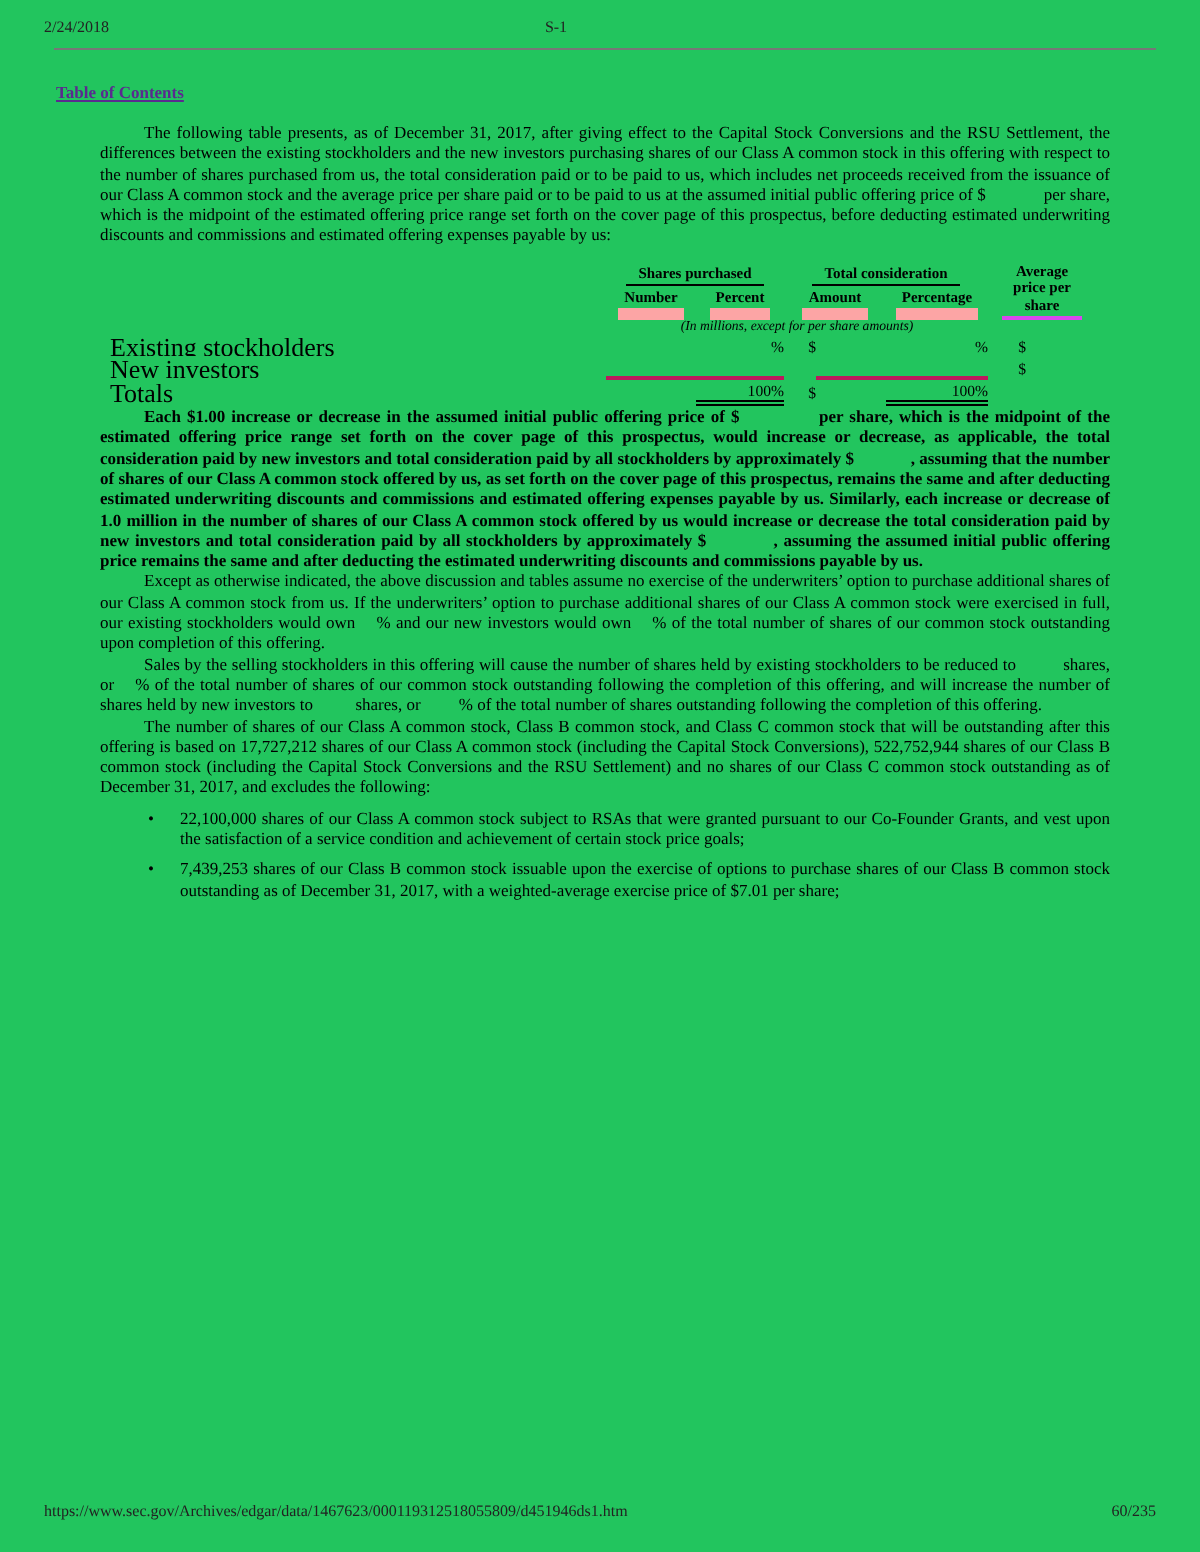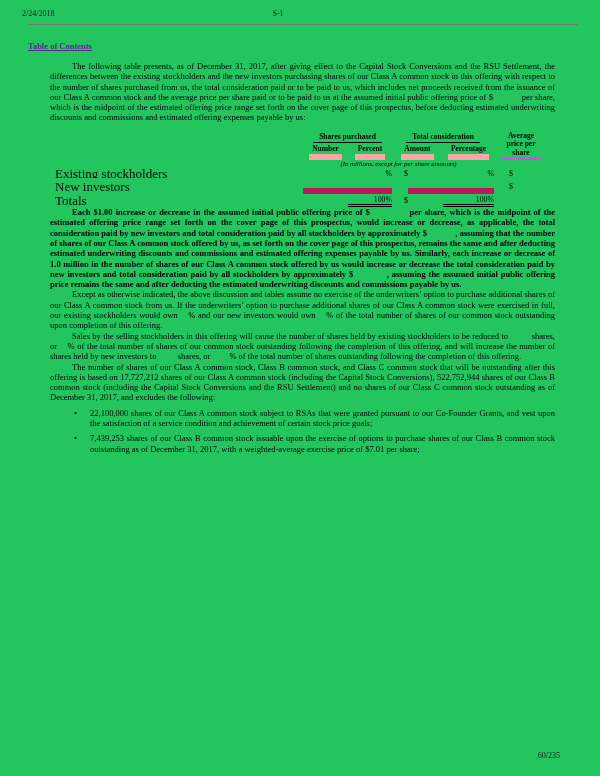--- a/index.html
+++ b/index.html
@@ -5,21 +5,21 @@
   html,body{margin:0;padding:0;background:#fff;}
   .page{position:relative;width:600px;height:776px;background:#22c55e;overflow:hidden;
         font-family:"Liberation Serif", serif;color:#000;}
 
   
   .print-meta{position:absolute;font-size:8px;color:#222;white-space:nowrap;}
   .hdr-date{left:22px;top:9px;}
   .hdr-doc{left:0;top:9px;width:556px;text-align:center;}
   .top-rule{position:absolute;left:27px;top:24px;width:551px;border-top:1.6px solid #777;}
   .ftr-url{left:22px;top:751px;}
-  .ftr-page{right:40px;top:751px;}
+  .ftr-page{right:22px;top:751px;}
 
   
   .toc{position:absolute;left:28px;top:41px;font-size:8.5px;font-weight:bold;
        color:#5A2A8F;text-decoration:underline;cursor:pointer;white-space:nowrap;}
 
   
   .content{position:absolute;left:50px;top:61px;width:505px;font-size:8.5px;line-height:10.3px;}
   .content p{margin:0;text-align:justify;text-indent:22px;}
   .mt-table{margin-top:9px;}
   .p2{margin-top:11px;font-weight:bold;}
@@ -41,21 +41,21 @@
   .grp .uline{display:inline-block;border-bottom:1px solid #000;padding:0 6px;}
   .sub{text-align:center;font-weight:bold;font-size:7.5px;line-height:8.8px;}
   .sub .uline{display:inline-block;border-bottom:6px solid #fca5a5;padding:0 3px;}
   .avgcell{text-align:center;font-weight:bold;font-size:7.5px;line-height:8.6px;white-space:normal;}
   .avgcell .uline{display:inline-block;width:40px;border-bottom:2px solid #d946ef;white-space:normal;text-align:center;}
   .note{text-align:center;font-style:italic;font-size:6.8px;line-height:8.5px;padding-top:1px;}
   .lbl{font-size:13px;}
   .r{text-align:right;}
   .pr5{padding-right:5px;} .pr4{padding-right:4px;}
   td.vcell{height:10px;}
-  .tot-top{border-top:6px solid #be185d;}
+  .tot-top{border-top:2px solid #be185d;}
   .tot-dbl{border-bottom:3px double #000;}
   .indent-tot{padding-left:17px;margin-top:12px;}
 </style>
 </head>
 <body>
 
 <div class="page">
 
   <div class="print-meta hdr-date">2/24/2018</div>
   <div class="print-meta hdr-doc">S-1</div>
@@ -139,15 +139,16 @@
       <span class="glyph">•</span>
       <span class="btxt">22,100,000 shares of our Class A common stock subject to RSAs that were granted pursuant to our Co-Founder Grants, and vest upon the satisfaction of a service condition and achievement of certain stock price goals;</span>
     </div>
     <div class="bullet">
       <span class="glyph">•</span>
       <span class="btxt">7,439,253 shares of our Class B common stock issuable upon the exercise of options to purchase shares of our Class B common stock outstanding as of December 31, 2017, with a weighted-average exercise price of $7.01 per share;</span>
     </div>
 
   </div>
 
+  <div class="print-meta ftr-url">https://www.sec.gov/Archives/edgar/data/1467623/000119312518055809/d451946ds1.htm</div>
   <div class="print-meta ftr-page">60/235</div>
 
 </div>
 
 </body></html>

